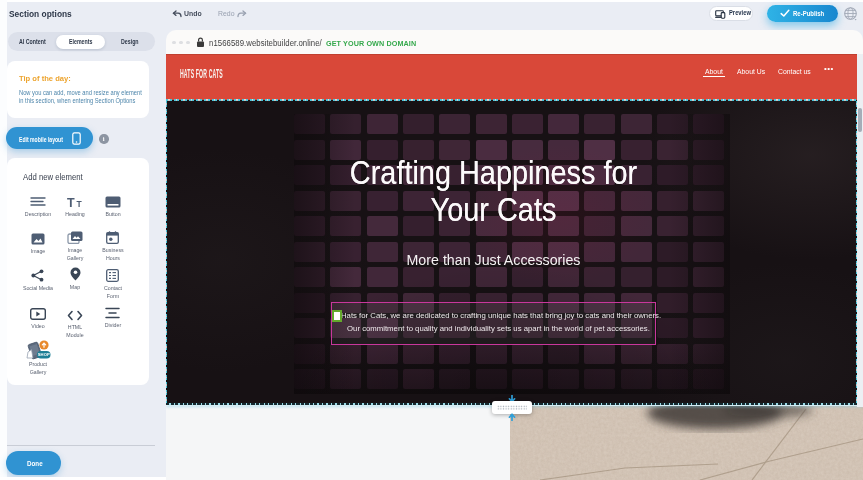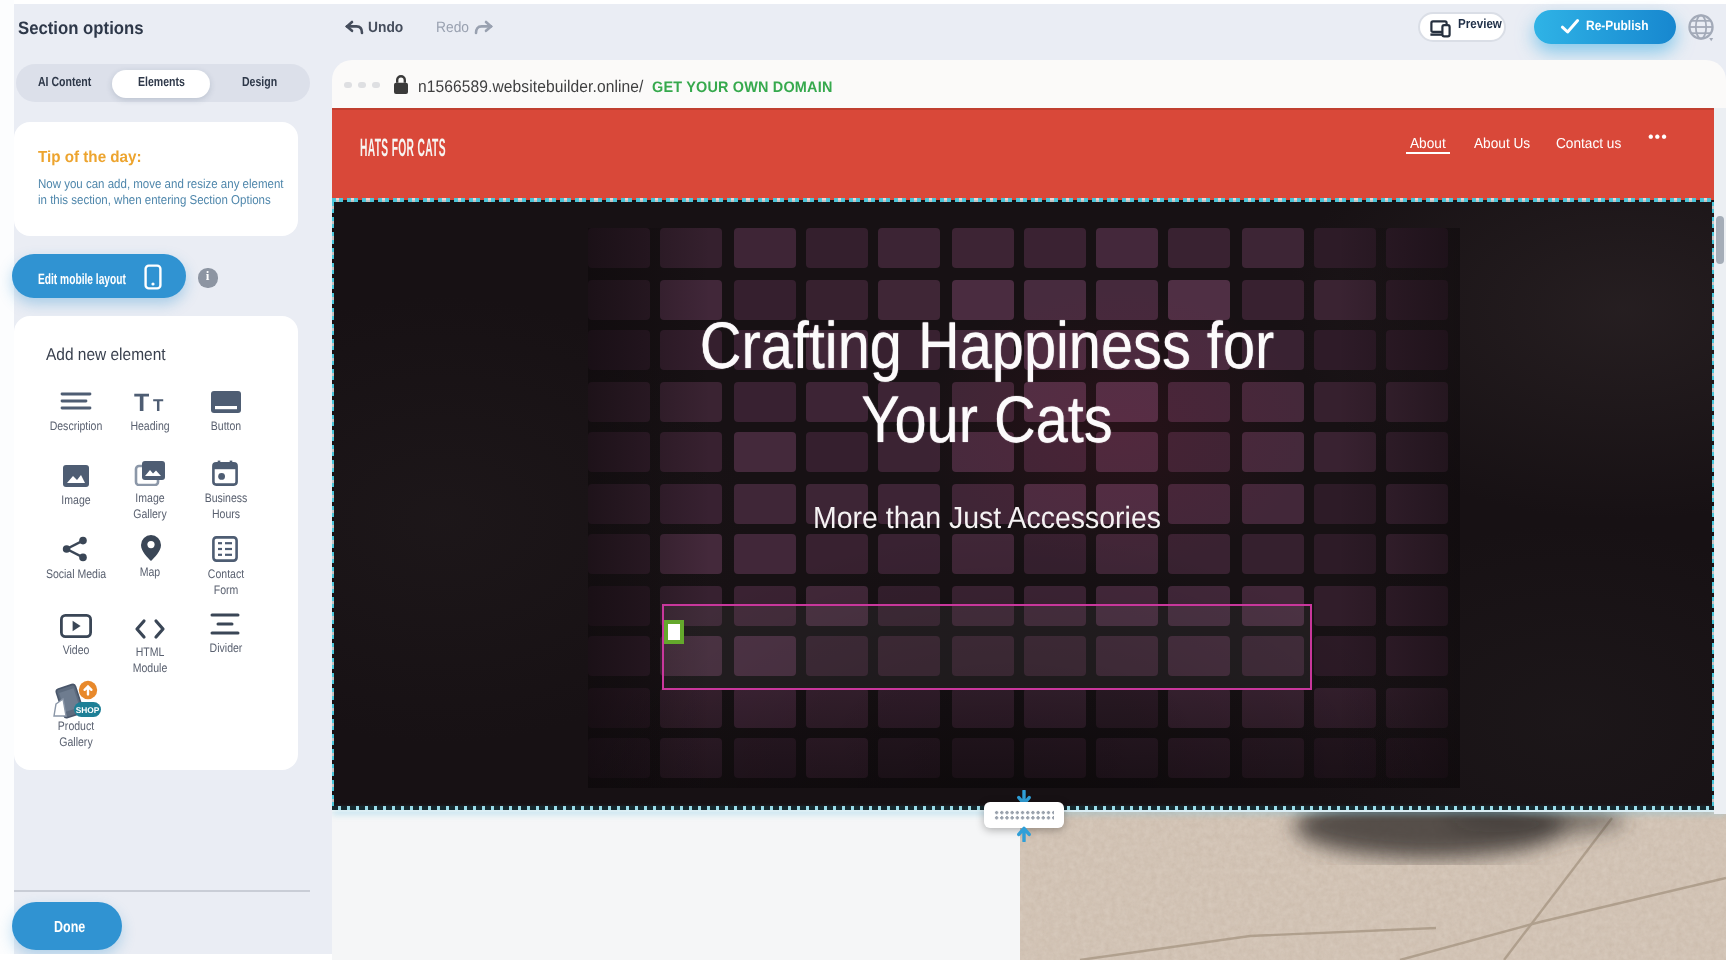--- a/index.html
+++ b/index.html
@@ -332,20 +332,21 @@
     <div class="abs" style="left:128px;top:14px;width:436px;height:280px;background:
       radial-gradient(140px 100px at 265px 100px, rgba(140,25,55,.14), transparent 70%),
       radial-gradient(300px 200px at 210px 300px, rgba(0,0,0,.3), transparent 75%),
       linear-gradient(90deg, rgba(12,8,10,.55), transparent 14%, transparent 86%, rgba(12,8,10,.5)),
       linear-gradient(0deg, rgba(12,8,10,.4), transparent 18%);"></div>
 
     <div class="abs" style="left:0px;top:55px;width:655px;text-align:center;font-size:33px;line-height:36.5px;color:#fcfafb;text-shadow:0 0 .6px rgba(252,250,251,.9);transform:scaleX(.875);transform-origin:center top;">Crafting Happiness for<br>Your Cats</div>
     <div class="abs" style="left:0px;top:151px;width:655px;text-align:center;font-size:15.3px;color:#f5f2f3;transform:scaleX(.93);transform-origin:center top;">More than Just Accessories</div>
 
     <div class="abs" style="left:165px;top:202px;width:325px;height:43px;border:1.2px solid #c9379c;background:rgba(255,255,255,.05);"></div>
+    <div class="abs" style="left:175px;top:208.5px;width:315px;text-align:center;font-size:7.75px;line-height:13.5px;color:#efe9ec;white-space:nowrap;">Hats for Cats, we are dedicated to crafting unique hats that bring joy to cats and their owners.<br>Our commitment to quality and individuality sets us apart in the world of pet accessories.</div>
     <div class="abs" style="left:166px;top:210px;width:10px;height:11.5px;background:#fff;border:2px solid #64a82c;"></div>
   </div>
 
   <div class="abs" style="left:0;top:69.3px;width:691px;height:1.7px;background:repeating-linear-gradient(90deg,#49c5d9 0 2px,rgba(255,255,255,.75) 2px 3.6px,#49c5d9 3.6px 5.6px,transparent 5.6px 7.6px);"></div>
   <div class="abs" style="left:0;top:70px;width:1.3px;height:303px;background:repeating-linear-gradient(0deg,#49c5d9 0 2px,rgba(255,255,255,.75) 2px 3.6px,#49c5d9 3.6px 5.6px,transparent 5.6px 7.6px);"></div>
   <div class="abs" style="left:689.7px;top:70px;width:1.3px;height:303px;background:repeating-linear-gradient(0deg,#49c5d9 0 2px,rgba(255,255,255,.75) 2px 3.6px,#49c5d9 3.6px 5.6px,transparent 5.6px 7.6px);"></div>
 
   <div class="abs" style="left:0;top:376px;width:697px;height:74px;background:#f5f6f7;"></div>
   <div class="abs" style="left:344px;top:376px;width:353px;height:74px;">
     <svg width="353" height="74" style="position:absolute;left:0;top:0">

